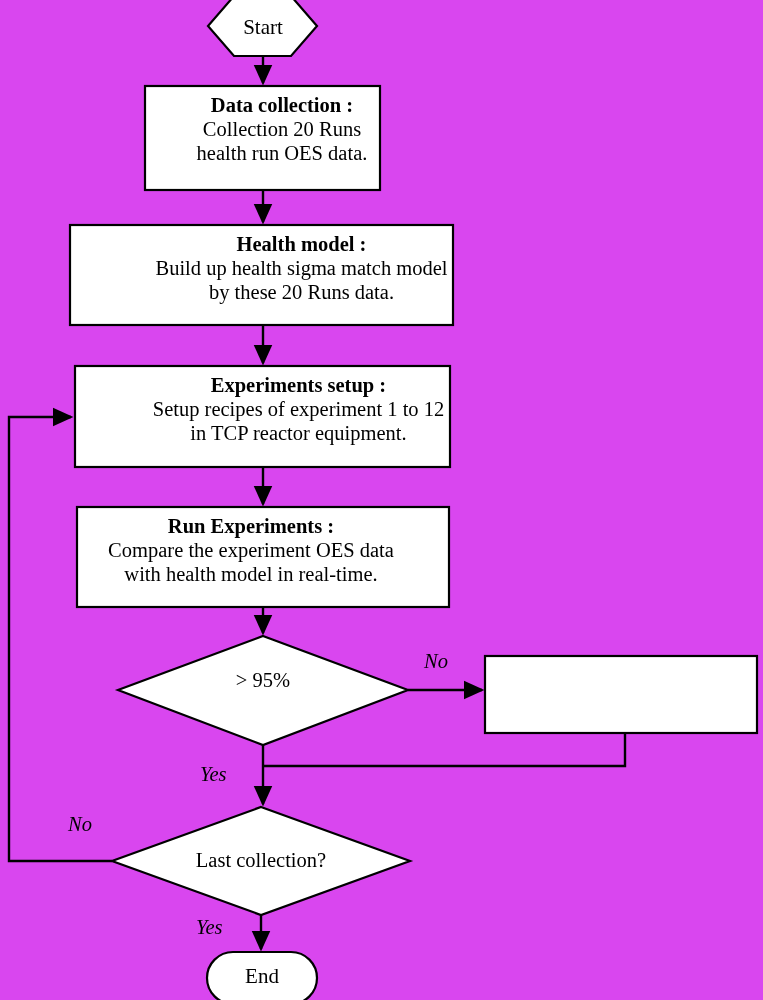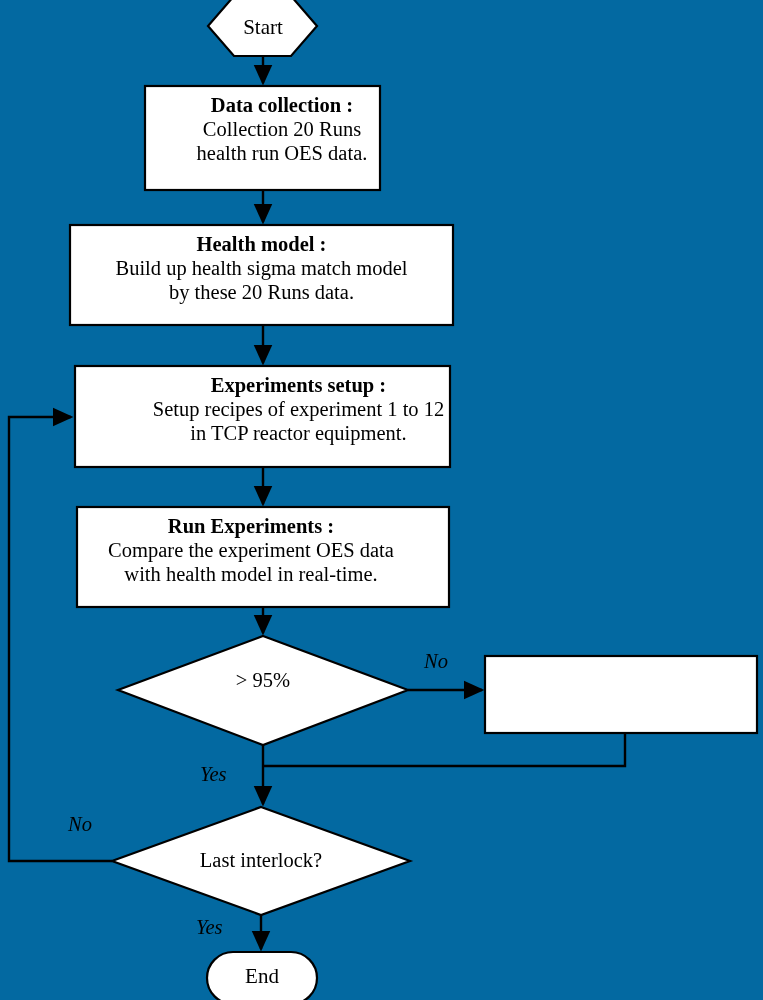--- a/index.html
+++ b/index.html
@@ -2,21 +2,21 @@
 <html><head>
 <meta charset="utf-8">
 <title>Flowchart</title>
 <style>
   html,body{margin:0;padding:0;background:#ffffff;}
   body{
     width:763px;height:1000px;overflow:hidden;
     font-family:"Liberation Serif","DejaVu Serif",serif;
     color:#000000;
   }
-  #flow-root{position:relative;width:763px;height:1000px;background:#0369a1;}
+  #flow-root{position:relative;width:763px;height:1000px;background:#d946ef;}
   svg#flow-svg{position:absolute;left:0;top:0;width:763px;height:1000px;display:block;}
   .shape-stroke{fill:#ffffff;stroke:#000000;stroke-width:2.2;}
   .conn{stroke:#000000;stroke-width:2.4;fill:none;stroke-linecap:butt;stroke-linejoin:miter;}
   .nodetext{
     position:absolute;
     text-align:center;
     line-height:1.17;
     font-family:"Liberation Serif","DejaVu Serif",serif;
     font-size:20.5px;
     color:#000;
@@ -89,21 +89,21 @@
   <div class="nodetext termtext" style="left:208px;top:15px;width:110px;">
     <span class="ln">Start</span>
   </div>
 
   <div class="nodetext" style="left:145px;top:94px;width:274px;">
     <span class="hdr">Data collection :</span>
     <span class="ln">Collection 20 Runs</span>
     <span class="ln">health run OES data.</span>
   </div>
 
-  <div class="nodetext" style="left:70px;top:233px;width:383px;">
+  <div class="nodetext" style="left:70px;top:233px;width:383px;padding-left:40px;">
     <span class="hdr">Health model :</span>
     <span class="ln">Build up health sigma match model</span>
     <span class="ln">by these 20 Runs data.</span>
   </div>
 
   <div class="nodetext" style="left:75px;top:374px;width:447px;">
     <span class="hdr">Experiments setup :</span>
     <span class="ln">Setup recipes of experiment 1 to 12</span>
     <span class="ln">in TCP reactor equipment.</span>
   </div>
@@ -113,21 +113,21 @@
     <span class="ln">Compare the experiment OES data</span>
     <span class="ln">with health model in real-time.</span>
   </div>
 
   <div class="nodetext" style="left:138px;top:669px;width:250px;">
     <span class="ln">&gt; 95%</span>
   </div>
 
 
   <div class="nodetext" style="left:131px;top:849px;width:260px;">
-    <span class="ln">Last interlock?</span>
+    <span class="ln">Last collection?</span>
   </div>
 
   <div class="nodetext termtext" style="left:207px;top:964px;width:110px;">
     <span class="ln">End</span>
   </div>
 
   <div class="edgelabel" style="left:424px;top:650px;">No</div>
 
   <div class="edgelabel" style="left:200px;top:763px;">Yes</div>
 

